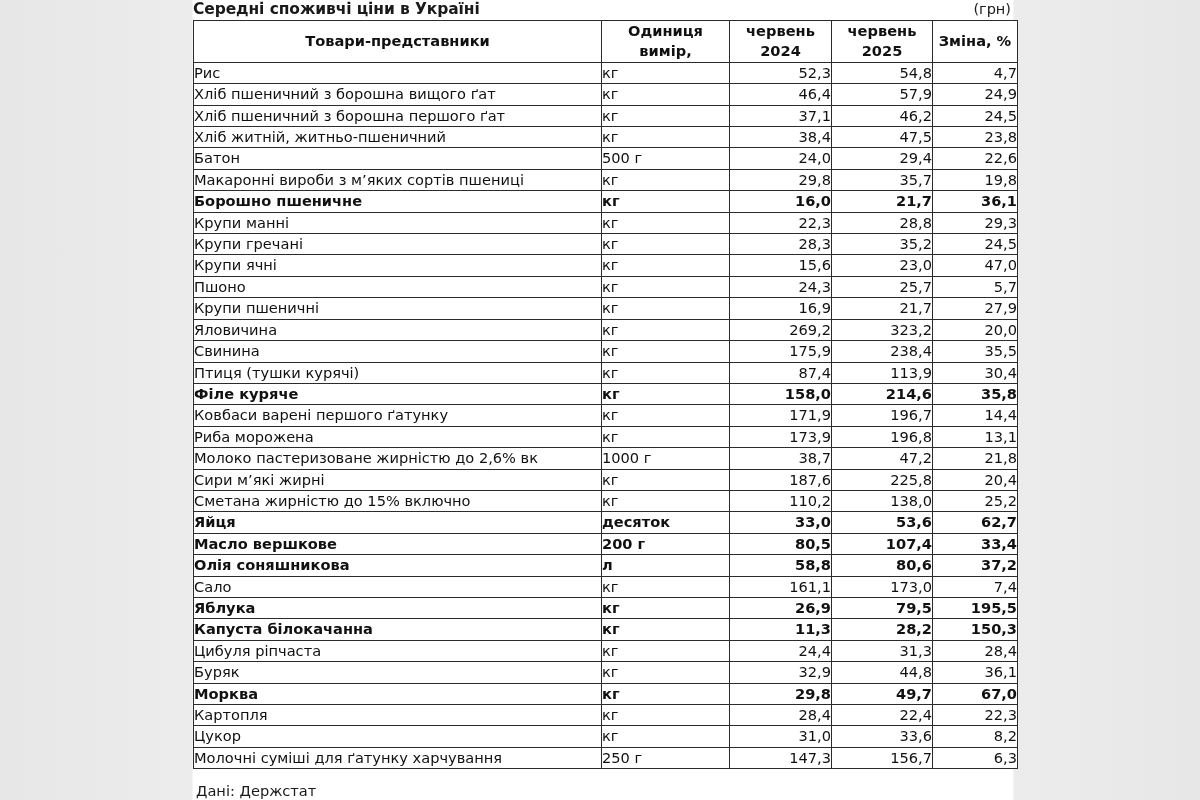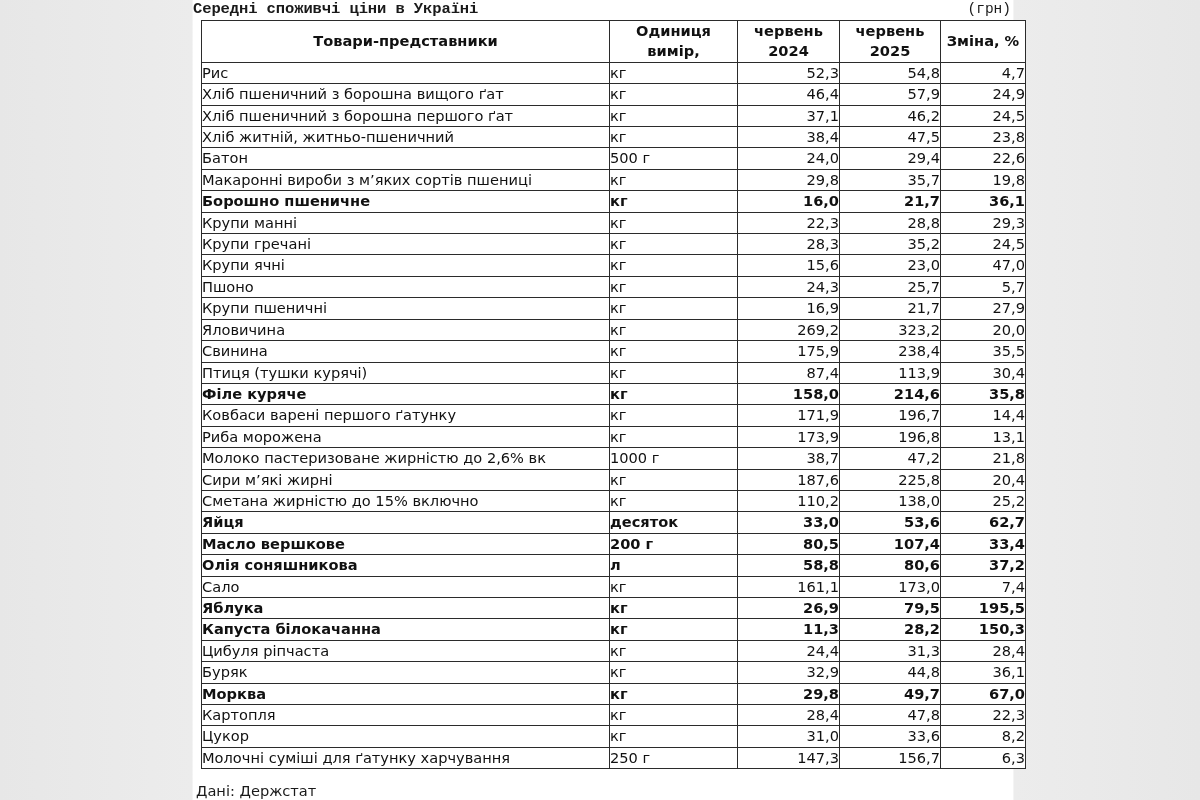--- a/index.html
+++ b/index.html
@@ -31,41 +31,40 @@
 
   .title-bar {
     position: absolute;
     left: 193px;
     top: 0px;
     width: 819px;
     height: 20px;
     display: flex;
     align-items: flex-start;
     justify-content: space-between;
-    font-family: Liberation Mono, monospace;
   }
   .title-text {
     font-size: 15.5px;
     font-weight: bold;
     color: #1a1a1a;
     line-height: 19px;
     white-space: nowrap;
     letter-spacing: -0.1px;
   }
   .title-unit {
     font-size: 14.5px;
     color: #1a1a1a;
     line-height: 19px;
     white-space: nowrap;
     padding-right: 1px;
   }
 
   table.price-table {
     position: absolute;
-    left: 201px;
+    left: 193px;
     top: 20px;
     width: 819px;
     border-collapse: collapse;
     table-layout: fixed;
     background: #ffffff;
   }
 
   table.price-table th,
   table.price-table td {
     border: 1px solid #2b2b2b;
@@ -375,21 +374,21 @@
           <td class="name">Морква</td>
           <td class="unit">кг</td>
           <td class="num">29,8</td>
           <td class="num">49,7</td>
           <td class="num last">67,0</td>
         </tr>
         <tr>
           <td class="name">Картопля</td>
           <td class="unit">кг</td>
           <td class="num">28,4</td>
-          <td class="num">47,8</td>
+          <td class="num">22,4</td>
           <td class="num last">22,3</td>
         </tr>
         <tr>
           <td class="name">Цукор</td>
           <td class="unit">кг</td>
           <td class="num">31,0</td>
           <td class="num">33,6</td>
           <td class="num last">8,2</td>
         </tr>
         <tr>

